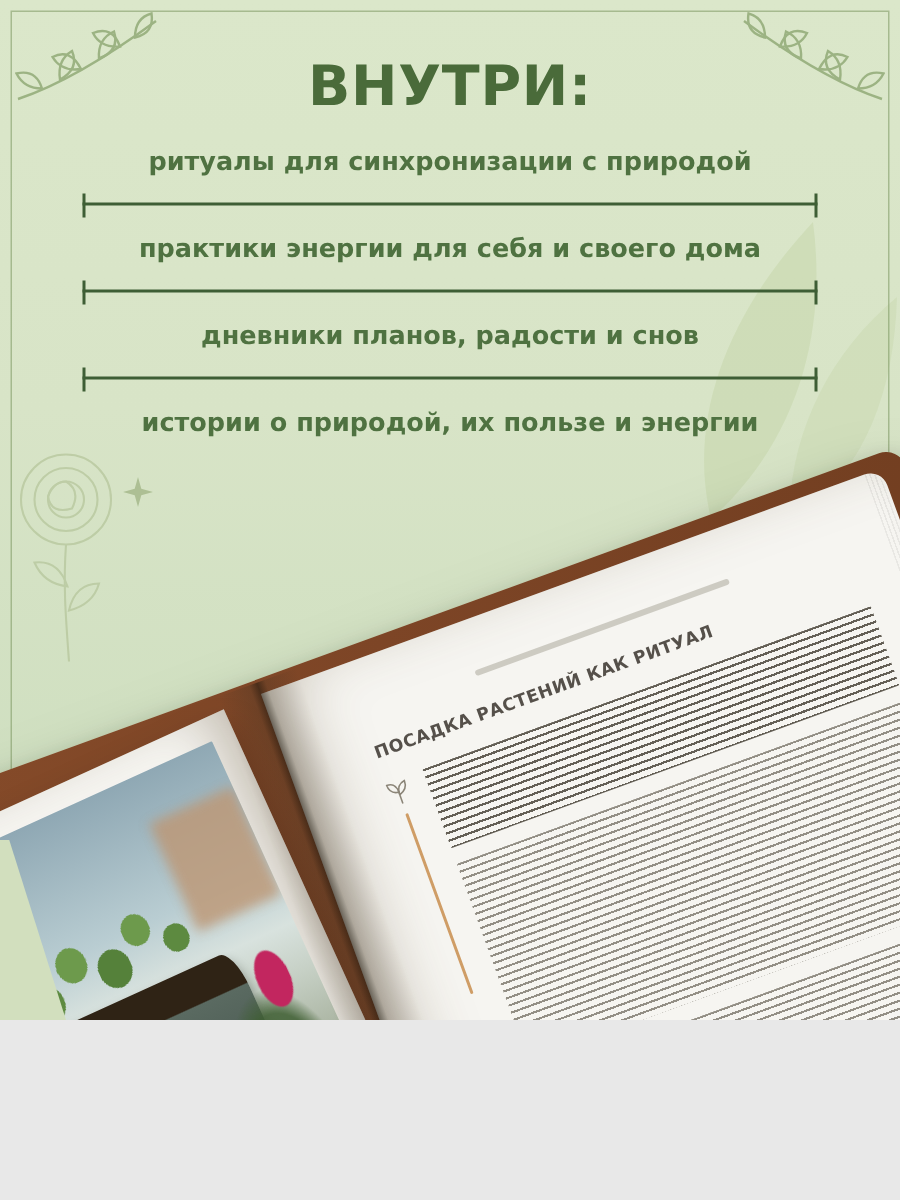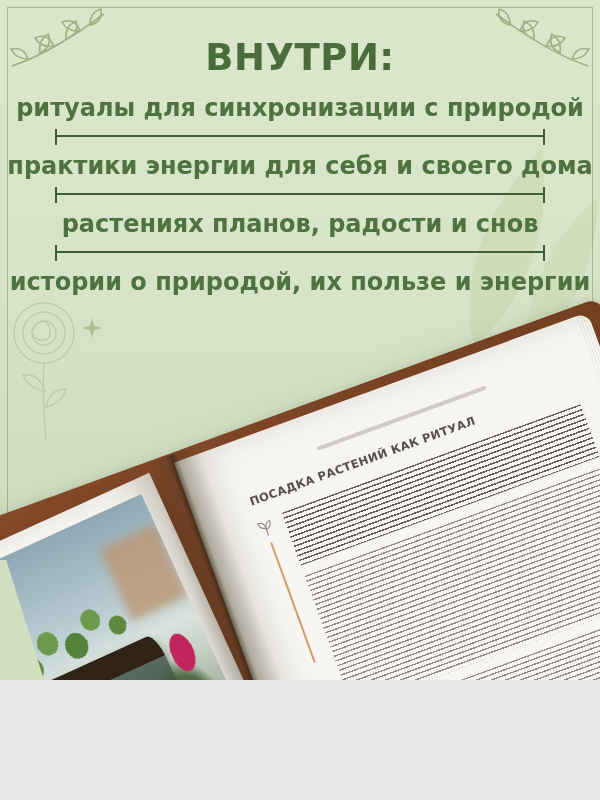--- a/index.html
+++ b/index.html
@@ -17,21 +17,21 @@
   .leaves-right{right:-6px;top:140px;width:150px;height:210px;opacity:.55;}
   .leaves-bl{left:-8px;top:545px;width:120px;height:250px;opacity:.55;}
   .bamboo-br{right:-10px;bottom:-8px;width:250px;height:250px;opacity:.75;}
   .sparkle1{left:82px;top:318px;width:20px;height:20px;opacity:.9;}
   .bg-br{position:absolute;right:0;bottom:0;width:360px;height:320px;z-index:0;
     background:radial-gradient(100% 100% at 100% 100%,rgba(145,160,120,.35),rgba(145,160,120,0) 72%);}
   
   .title{position:relative;z-index:5;margin:36px 0 0;text-align:center;
     font-size:37px;font-weight:bold;color:#4a6b3a;letter-spacing:.5px;}
   .features{position:relative;z-index:5;margin-top:14px;display:flex;flex-direction:column;align-items:center;}
-  .feature{font-size:24px;font-weight:bold;color:#4f7241;line-height:30px;white-space:nowrap;}
+  .feature{font-size:17px;font-weight:bold;color:#4f7241;line-height:30px;white-space:nowrap;}
   .divider{position:relative;width:490px;height:16px;margin:6px 0;
     background:linear-gradient(#3e5e35,#3e5e35) 0 6px/100% 2px no-repeat;}
   .divider::before,.divider::after{content:"";position:absolute;top:0;width:2px;height:16px;background:#3e5e35;}
   .divider::before{left:0}.divider::after{right:0}
   
   .under-shadow{position:absolute;left:-60px;top:702px;width:780px;height:140px;z-index:2;
     transform:rotate(-20deg);background:linear-gradient(rgba(25,30,16,.5),rgba(25,30,16,0));filter:blur(10px);}
   .book{position:absolute;left:-160px;top:444px;width:880px;height:620px;z-index:3;transform:rotate(-20deg);}
   .cover{position:absolute;inset:-10px -16px -22px -16px;border-radius:14px;
     background:linear-gradient(115deg,#8a4e2b 0%,#7d4526 45%,#6b3a1d 100%);
@@ -167,21 +167,21 @@
   </svg>
 
   <div class="frame"></div>
 
   <h1 class="title">ВНУТРИ:</h1>
   <div class="features">
     <div class="feature">ритуалы для синхронизации с природой</div>
     <div class="divider"></div>
     <div class="feature">практики энергии для себя и своего дома</div>
     <div class="divider"></div>
-    <div class="feature">растениях планов, радости и снов</div>
+    <div class="feature">дневники планов, радости и снов</div>
     <div class="divider"></div>
     <div class="feature">истории о природой, их пользе и энергии</div>
   </div>
 
   <div class="under-shadow"></div>
   <div class="book">
     <div class="cover"></div>
 
     <div class="pages">
       <div class="page page-left">

